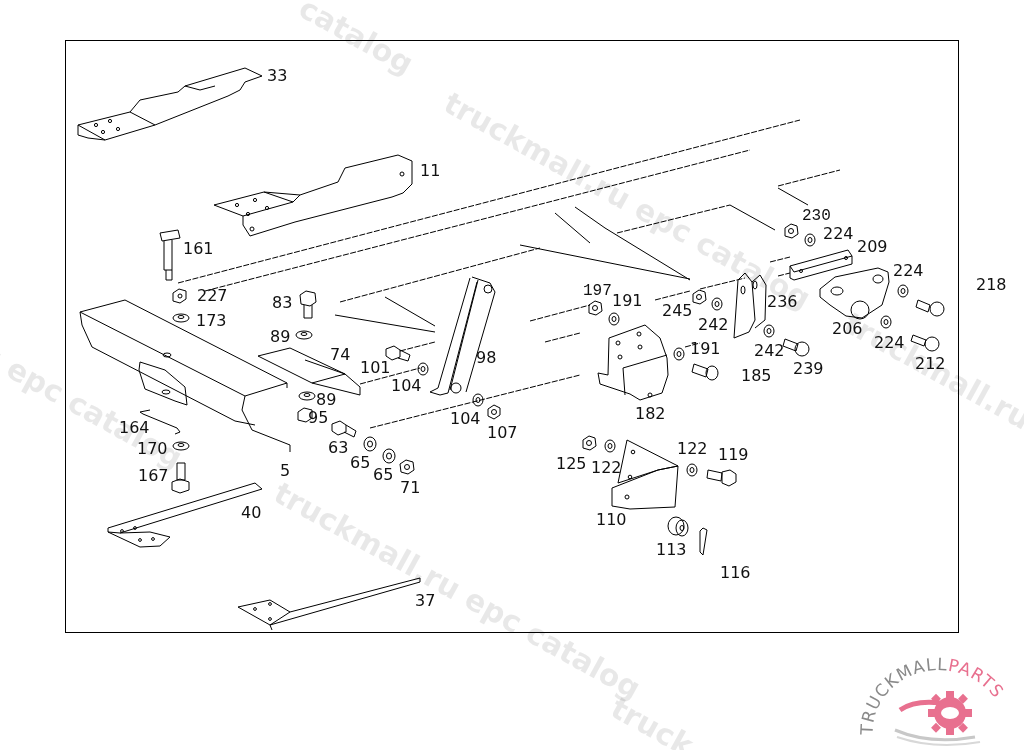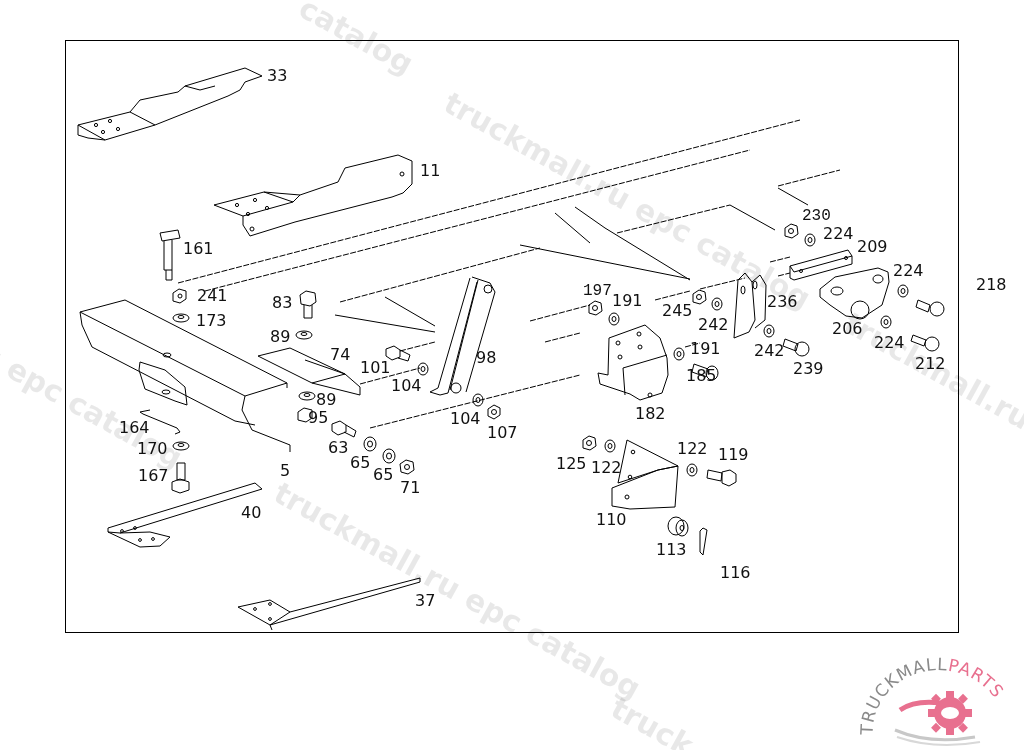--- a/index.html
+++ b/index.html
@@ -316,21 +316,21 @@
 <div class="wm" style="left:310px;top:-10px;">catalog</div>
 <div class="wm" style="left:455px;top:85px;">truckmall.ru epc catalog</div>
 <div class="wm" style="left:-10px;top:335px;">u epc catalog</div>
 <div class="wm" style="left:285px;top:475px;">truckmall.ru epc catalog</div>
 <div class="wm" style="left:855px;top:305px;">truckmall.ru e</div>
 <div class="wm" style="left:622px;top:690px;">truck</div>
 
 <span class="lbl" style="left:267px;top:68px;">33</span>
 <span class="lbl" style="left:420px;top:163px;">11</span>
 <span class="lbl" style="left:183px;top:241px;">161</span>
-<span class="lbl" style="left:197px;top:288px;">241</span>
+<span class="lbl" style="left:197px;top:288px;">227</span>
 <span class="lbl" style="left:196px;top:313px;">173</span>
 <span class="lbl" style="left:272px;top:295px;">83</span>
 <span class="lbl" style="left:270px;top:329px;">89</span>
 <span class="lbl" style="left:330px;top:347px;">74</span>
 <span class="lbl" style="left:316px;top:392px;">89</span>
 <span class="lbl" style="left:275px;top:410px;margin-left:33px;">95</span>
 <span class="lbl" style="left:360px;top:360px;">101</span>
 <span class="lbl" style="left:391px;top:378px;">104</span>
 <span class="lbl" style="left:476px;top:350px;">98</span>
 <span class="lbl" style="left:450px;top:411px;">104</span>
@@ -341,21 +341,21 @@
 <span class="lbl" style="left:400px;top:480px;">71</span>
 <span class="lbl" style="left:119px;top:420px;">164</span>
 <span class="lbl" style="left:137px;top:441px;">170</span>
 <span class="lbl" style="left:138px;top:468px;">167</span>
 <span class="lbl" style="left:280px;top:463px;">5</span>
 <span class="lbl" style="left:241px;top:505px;">40</span>
 <span class="lbl" style="left:415px;top:593px;">37</span>
 <span class="lbl" style="left:583px;top:283px;font-family:Liberation Mono, monospace;">197</span>
 <span class="lbl" style="left:612px;top:293px;">191</span>
 <span class="lbl" style="left:690px;top:341px;">191</span>
-<span class="lbl" style="left:686px;top:368px;">185</span>
+<span class="lbl" style="left:741px;top:368px;">185</span>
 <span class="lbl" style="left:635px;top:406px;">182</span>
 <span class="lbl" style="left:662px;top:303px;">245</span>
 <span class="lbl" style="left:698px;top:317px;">242</span>
 <span class="lbl" style="left:767px;top:294px;">236</span>
 <span class="lbl" style="left:754px;top:343px;">242</span>
 <span class="lbl" style="left:793px;top:361px;">239</span>
 <span class="lbl" style="left:802px;top:208px;font-family:Liberation Mono, monospace;">230</span>
 <span class="lbl" style="left:823px;top:226px;">224</span>
 <span class="lbl" style="left:857px;top:239px;text-align:right;">209</span>
 <span class="lbl" style="left:893px;top:263px;">224</span>

